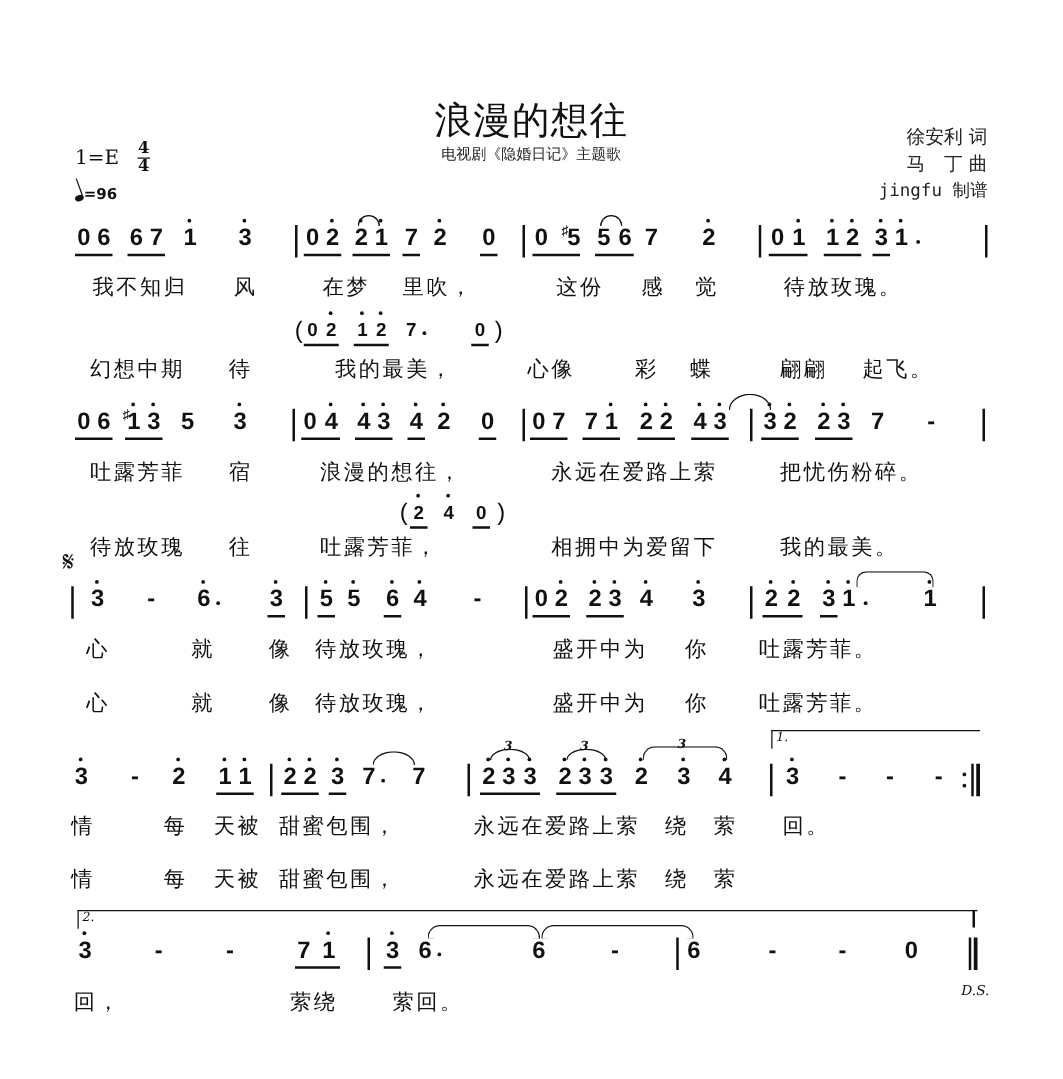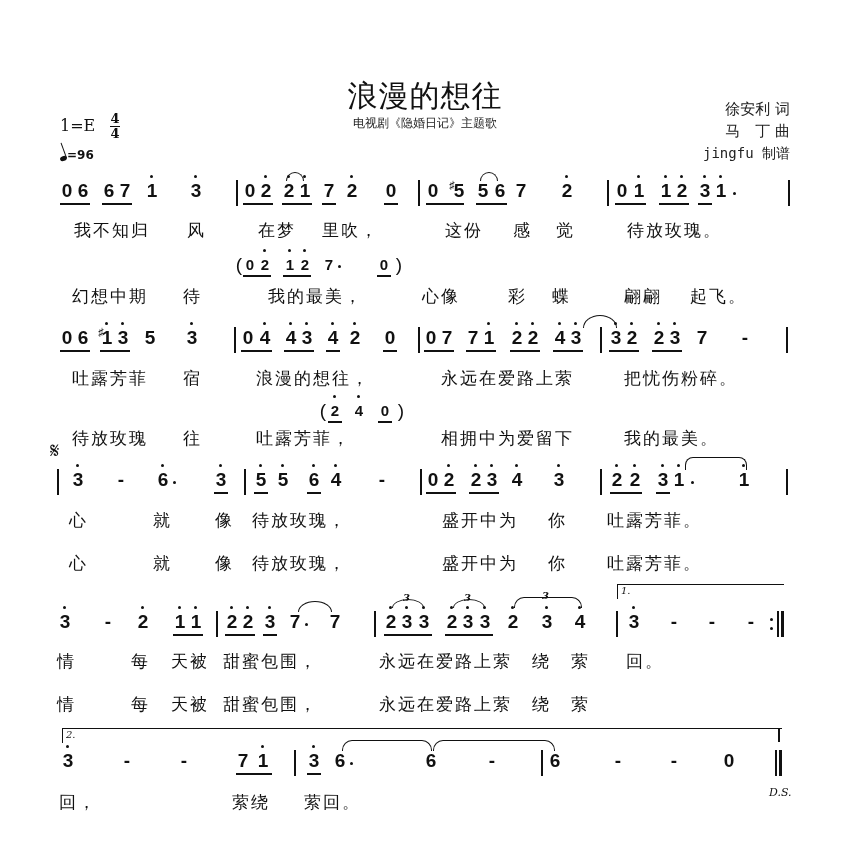--- a/index.html
+++ b/index.html
@@ -348,14 +348,14 @@
   <span class="n" style="left:611px">-</span>
   <span class="n" style="left:667px">-</span>
   <span class="n" style="left:722px">0</span>
   <div class="bl" style="left:775px;top:0;height:26px"></div>
   <div class="dbl" style="left:779px;top:0;height:26px"></div>
 </div>
 <span class="ds" style="left:769px;top:786px">D.S.</span>
 <div class="row" style="top:792px">
   <span class="lyric" style="left:59px">回，</span>
   <span class="lyric" style="left:232px">萦绕</span>
-  <span class="lyric" style="left:304px">萦回。</span>
+  <span class="lyric" style="left:314px">萦回。</span>
 </div>
 
 </body></html>

